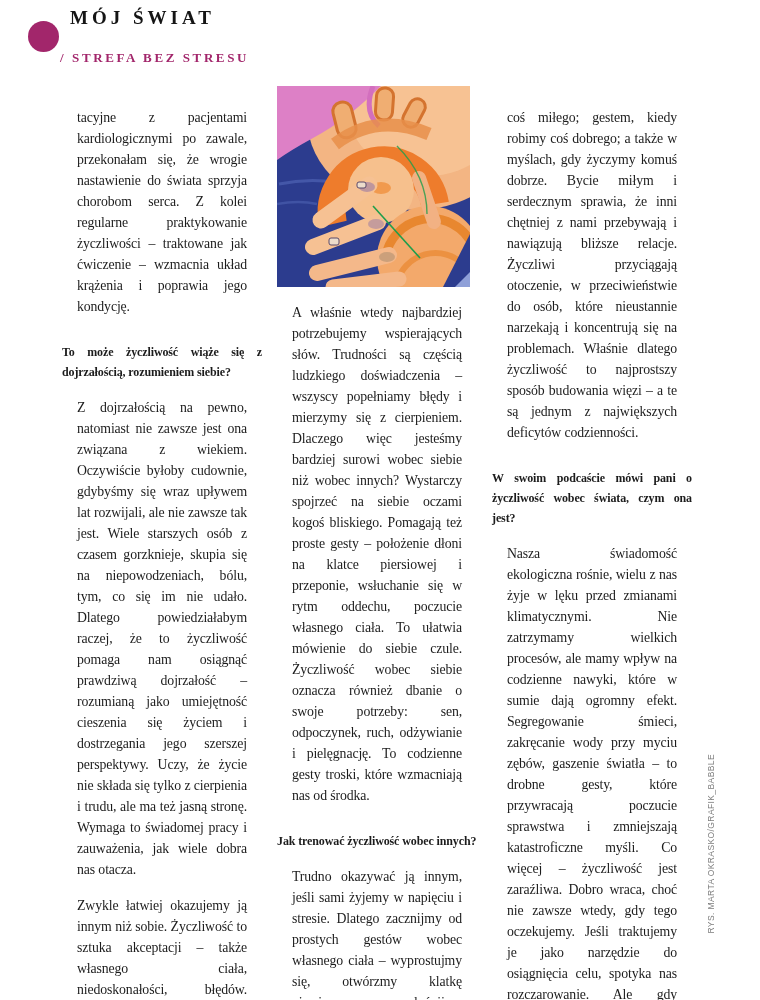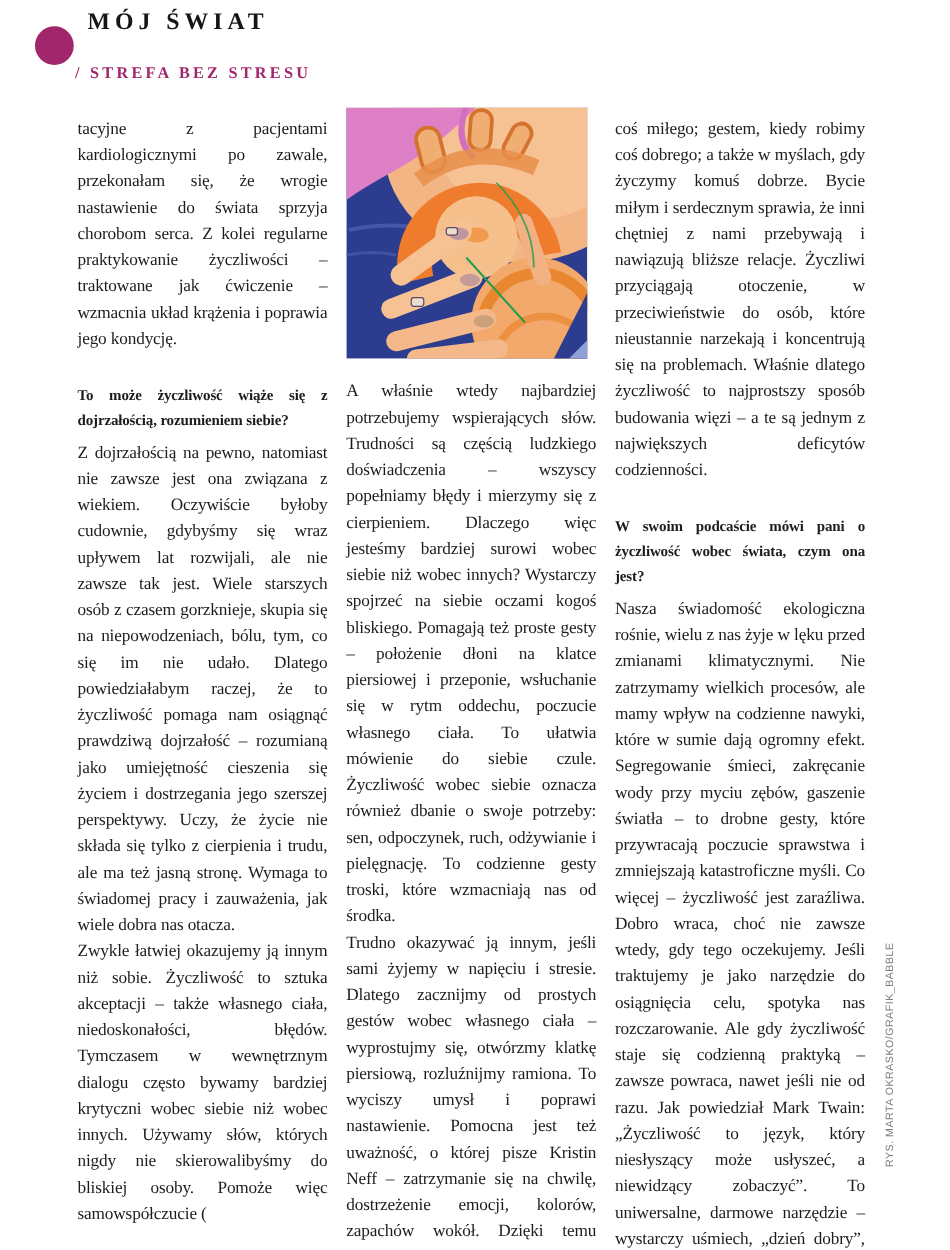--- a/index.html
+++ b/index.html
@@ -25,21 +25,21 @@
     background:var(--accent)}
   .hdr-title{position:absolute;left:70px;top:7px;font-weight:700;font-size:19px;
     letter-spacing:4px;color:#151515}
   .hdr-sub{position:absolute;left:60px;top:50px;font-weight:700;font-size:13px;
     letter-spacing:2.6px;color:var(--accent)}
 
   
   .main{position:absolute;left:62px;top:92px;width:630px;display:flex;gap:15px}
   .col{width:200px;flex:none;font-size:13.8px;line-height:21px;text-align:justify;
     hyphens:auto;-webkit-hyphens:auto;letter-spacing:-0.12px}
-  .col p{margin:0}
+  .col p{margin:15px}
   .col h3{font-size:12px;line-height:20px;font-weight:700;margin:25px 0 5px 0;text-align:justify}
 
   
   figure.illo{width:193px;height:201px;margin:-6px 0 15px 0;overflow:hidden}
   figure.illo svg{display:block;width:100%;height:100%}
 
   
   .footer{position:absolute;left:68px;top:1016px;display:flex;align-items:flex-end;gap:14px}
   .page-num{font-size:15.5px;color:var(--muted);letter-spacing:1.5px}
   .logo{font-family:"Liberation Sans",sans-serif;font-weight:700;font-size:16px;
@@ -115,20 +115,21 @@
           <ellipse cx="99" cy="138" rx="8" ry="5" fill="#b08ba0" opacity="0.7"></ellipse>
           <ellipse cx="110" cy="171" rx="8" ry="5" fill="#c09a77" opacity="0.8"></ellipse>
           <rect x="80" y="96" width="9" height="6" rx="2" fill="#ecdccb" stroke="#5a4a6a" stroke-width="1"></rect>
           <rect x="52" y="152" width="10" height="7" rx="2" fill="#ecdccb" stroke="#5a4a6a" stroke-width="1"></rect>
 
           <path d="M96,120 L143,172" stroke="var(--ill-green)" stroke-width="1.6" fill="none"></path>
           <path d="M120,60 Q150,90 150,128" stroke="var(--ill-green)" stroke-width="1.4" fill="none" opacity="0.8"></path>
         </svg>
       </figure>
       <p>A właśnie wtedy najbardziej potrzebujemy wspierających słów. Trudności są częścią ludzkiego doświadczenia – wszyscy popełniamy błędy i mierzymy się z cierpieniem. Dlaczego więc jesteśmy bardziej surowi wobec siebie niż wobec innych? Wystarczy spojrzeć na siebie oczami kogoś bliskiego. Pomagają też proste gesty – położenie dłoni na klatce piersiowej i przeponie, wsłuchanie się w rytm oddechu, poczucie własnego ciała. To ułatwia mówienie do siebie czule. Życzliwość wobec siebie oznacza również dbanie o swoje potrzeby: sen, odpoczynek, ruch, odżywianie i pielęgnację. To codzienne gesty troski, które wzmacniają nas od środka.</p>
+      <h3>Jak trenować życzliwość wobec innych?</h3>
       <p>Trudno okazywać ją innym, jeśli sami żyjemy w napięciu i stresie. Dlatego zacznijmy od prostych gestów wobec własnego ciała – wyprostujmy się, otwórzmy klatkę piersiową, rozluźnijmy ramiona. To wyciszy umysł i poprawi nastawienie. Pomocna jest też uważność, o której pisze Kristin Neff – zatrzymanie się na chwilę, dostrzeżenie emocji, kolorów, zapachów wokół. Dzięki temu wracamy do „tu i teraz” i łatwiej zauważamy, że inni również mają trudne chwile. Życzliwość możemy wyrażać na wiele sposobów: słowem, gdy mówimy</p>
     </div>
 
     <div class="col">
       <p>coś miłego; gestem, kiedy robimy coś dobrego; a także w myślach, gdy życzymy komuś dobrze. Bycie miłym i serdecznym sprawia, że inni chętniej z nami przebywają i nawiązują bliższe relacje. Życzliwi przyciągają otoczenie, w przeciwieństwie do osób, które nieustannie narzekają i koncentrują się na problemach. Właśnie dlatego życzliwość to najprostszy sposób budowania więzi – a te są jednym z największych deficytów codzienności.</p>
       <h3>W swoim podcaście mówi pani o życzliwość wobec świata, czym ona jest?</h3>
       <p>Nasza świadomość ekologiczna rośnie, wielu z nas żyje w lęku przed zmianami klimatycznymi. Nie zatrzymamy wielkich procesów, ale mamy wpływ na codzienne nawyki, które w sumie dają ogromny efekt. Segregowanie śmieci, zakręcanie wody przy myciu zębów, gaszenie światła – to drobne gesty, które przywracają poczucie sprawstwa i zmniejszają katastroficzne myśli. Co więcej – życzliwość jest zaraźliwa. Dobro wraca, choć nie zawsze wtedy, gdy tego oczekujemy. Jeśli traktujemy je jako narzędzie do osiągnięcia celu, spotyka nas rozczarowanie. Ale gdy życzliwość staje się codzienną praktyką – zawsze powraca, nawet jeśli nie od razu. Jak powiedział Mark Twain: „Życzliwość to język, który niesłyszący może usłyszeć, a niewidzący zobaczyć”. To uniwersalne, darmowe narzędzie – wystarczy uśmiech, „dzień dobry”, komplement. Siła życzliwości zmienia nie tylko nas samych, lecz także nasze otoczenie. By jednak prawdziwie dzielić się życzliwością, potrzebujemy być w zgodzie ze sobą, mieć zaspokojone podstawowe potrzeby i świadomość, w jakim miejscu życia jesteśmy. Tylko wtedy łatwiej nam otworzyć się na innych. ●</p>
     </div>
 
   </div>

